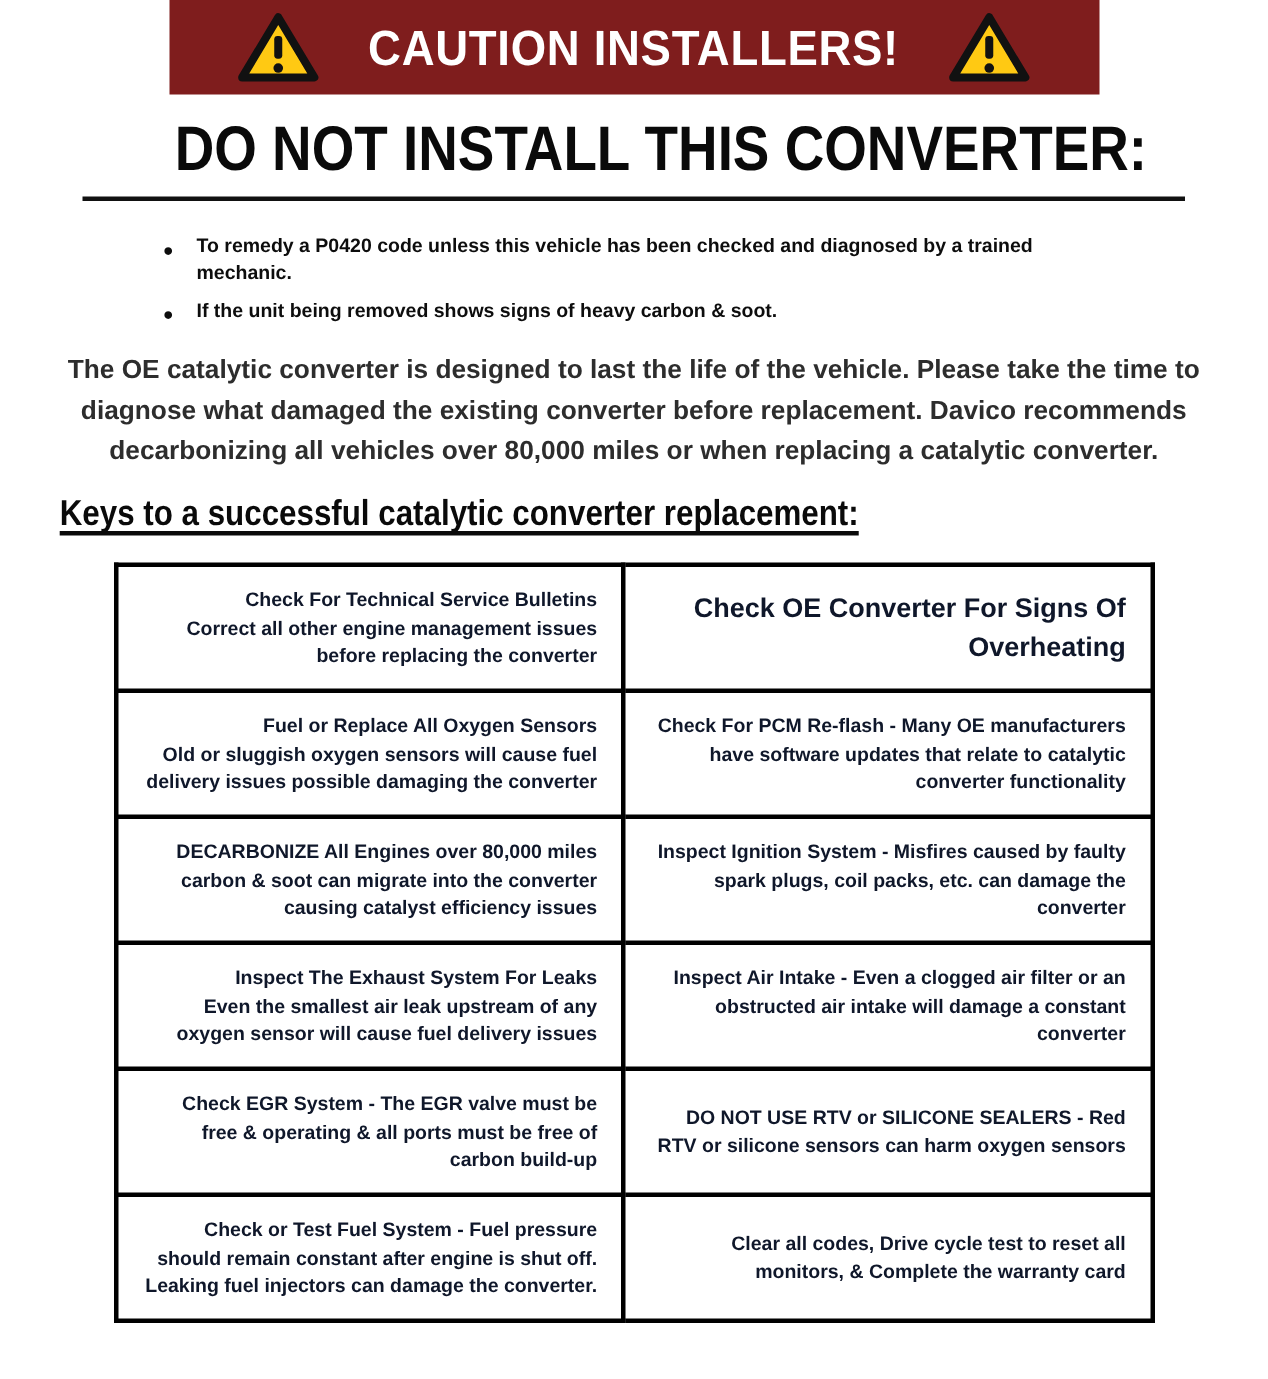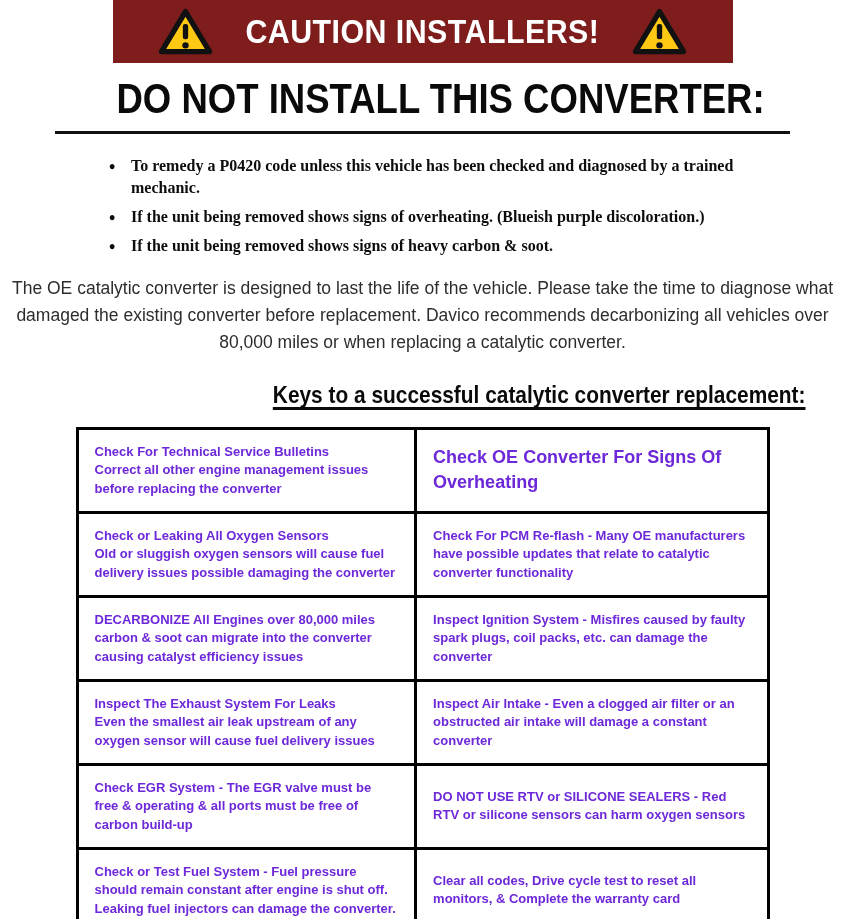--- a/index.html
+++ b/index.html
@@ -72,50 +72,49 @@
   
   .warnings {
     margin: 21px 0 0 107px;
     padding: 0;
     width: 645px;
     list-style: none;
   }
   .warnings li {
     position: relative;
     padding-left: 24px;
-    font-size: 16px;
+    font-size: 13px;
     font-weight: bold;
     line-height: 1.38;
     margin-bottom: 7px;
     color: #0d0d0d;
-    font-family: Liberation Serif, serif;
   }
   .warnings li::before {
     content: "\2022";
     position: absolute;
     left: 2px;
     top: 0;
     font-size: 18px;
   }
 
   
   .intro {
     margin: 17px auto 0 auto;
     width: 836px;
     text-align: center;
     font-size: 17.5px;
-    font-weight: 400;
+    font-weight: 700;
     line-height: 1.55;
     color: #2d2d2d;
   }
 
   
   .keys-heading {
-    margin-top: 25px;
-    text-align: right;
+    margin-top: 15px;
+    text-align: left;
     font-size: 24px;
     font-weight: bold;
     white-space: nowrap;
   }
   .keys-heading span {
     display: inline-block;
     transform: scaleX(0.87);
     transform-origin: center;
     text-decoration: underline;
     text-decoration-thickness: 3px;
@@ -127,26 +126,26 @@
   table.tips {
     width: 694px;
     margin: 18px auto 0 auto;
     border-collapse: collapse;
     table-layout: fixed;
   }
   table.tips td {
     border: 3px solid #000000;
     height: 73px;
     vertical-align: middle;
-    text-align: left;
+    text-align: right;
     padding: 4px 16px;
     font-size: 13px;
     font-weight: bold;
     line-height: 1.42;
-    color: #6d28d9;
+    color: #0f172a;
     white-space: pre-line;
   }
   table.tips td.col-left  { width: 48.9%; }
   table.tips td.col-right { width: 51.1%; }
   table.tips td.big { font-size: 18px; }
 </style>
 </head>
 <body>
 
 <div class="page">
@@ -166,41 +165,40 @@
   </div>
 
   <div class="main-title">
     <span>DO NOT INSTALL THIS CONVERTER:</span>
   </div>
 
   <div class="divider"></div>
 
   <ul class="warnings">
     <li>To remedy a P0420 code unless this vehicle has been checked and diagnosed by a trained mechanic.</li>
-    <li>If the unit being removed shows signs of overheating. (Blueish purple discoloration.)</li>
     <li>If the unit being removed shows signs of heavy carbon &amp; soot.</li>
   </ul>
 
   <p class="intro">The OE catalytic converter is designed to last the life of the vehicle. Please take the time to diagnose what damaged the existing converter before replacement. Davico recommends decarbonizing all vehicles over 80,000 miles or when replacing a catalytic converter.</p>
 
   <div class="keys-heading">
     <span>Keys to a successful catalytic converter replacement:</span>
   </div>
 
   <table class="tips">
     <tbody>
       <tr>
         <td class="col-left">Check For Technical Service Bulletins
 Correct all other engine management issues before replacing the converter</td>
         <td class="col-right big">Check OE Converter For Signs Of Overheating</td>
       </tr>
       <tr>
-        <td class="col-left">Check or Leaking All Oxygen Sensors
+        <td class="col-left">Fuel or Replace All Oxygen Sensors
 Old or sluggish oxygen sensors will cause fuel delivery issues possible damaging the converter</td>
-        <td class="col-right">Check For PCM Re-flash - Many OE manufacturers have possible updates that relate to catalytic converter functionality</td>
+        <td class="col-right">Check For PCM Re-flash - Many OE manufacturers have software updates that relate to catalytic converter functionality</td>
       </tr>
       <tr>
         <td class="col-left">DECARBONIZE All Engines over 80,000 miles carbon &amp; soot can migrate into the converter causing catalyst efficiency issues</td>
         <td class="col-right">Inspect Ignition System - Misfires caused by faulty spark plugs, coil packs, etc. can damage the converter</td>
       </tr>
       <tr>
         <td class="col-left">Inspect The Exhaust System For Leaks
 Even the smallest air leak upstream of any oxygen sensor will cause fuel delivery issues</td>
         <td class="col-right">Inspect Air Intake - Even a clogged air filter or an obstructed air intake will damage a constant converter</td>
       </tr>

